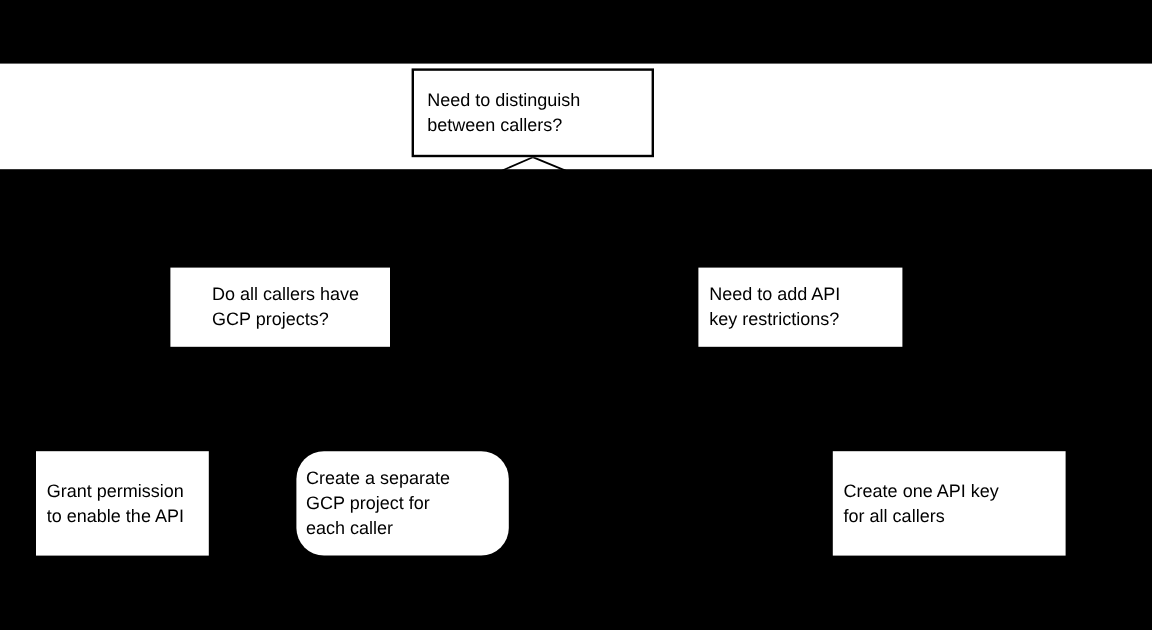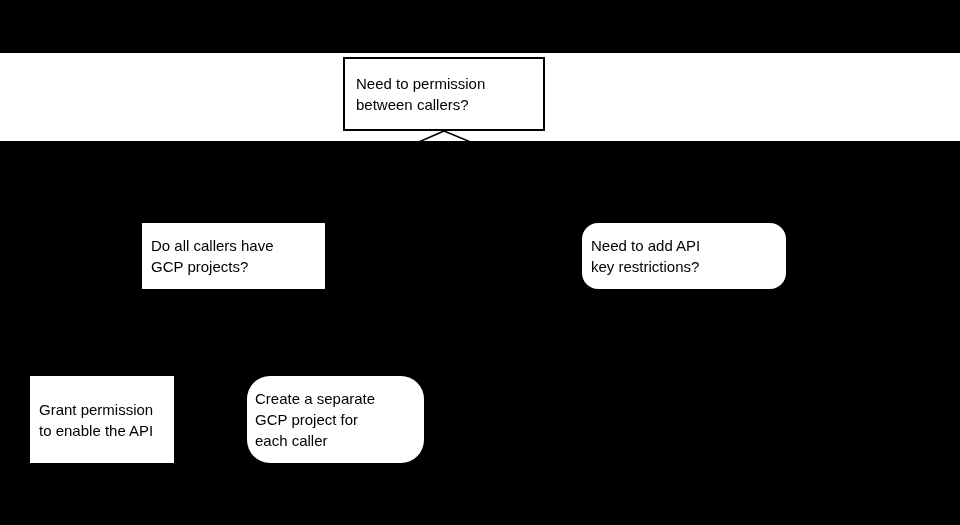--- a/index.html
+++ b/index.html
@@ -43,22 +43,22 @@
     text-align: left;
   }
   .root-node {
     left: 343px;
     top: 57px;
     width: 202px;
     height: 74px;
     border: 2px solid #000000;
     padding-left: 11px;
   }
-  .branch-gcp    { left: 142px; top: 223px; width: 183px; height: 66px; padding-left: 9px; }
-  .branch-apikey { left: 582px; top: 223px; width: 204px; height: 66px; padding-left: 9px; border-radius: 16px; }
+  .branch-gcp    { left: 142px; top: 223px; width: 183px; height: 66px; padding-left: 9px; justify-content: center; }
+  .branch-apikey { left: 582px; top: 223px; width: 170px; height: 66px; padding-left: 9px; }
   .leaf-grant    { left: 30px;  top: 376px; width: 144px; height: 87px; padding-left: 9px; }
   .leaf-project  { left: 247px; top: 376px; width: 177px; height: 87px; padding-left: 8px; border-radius: 23px; }
   .leaf-keyeach  { left: 479px; top: 376px; width: 179px; height: 87px; padding-left: 8px; }
   .leaf-keyall   { left: 694px; top: 376px; width: 194px; height: 87px; padding-left: 9px; }
 </style>
 </head>
 <body>
 
 <div id="stage">
 
@@ -67,21 +67,21 @@
   <svg id="connectors" viewBox="0 0 960 525" xmlns="http://www.w3.org/2000/svg">
     <line x1="444" y1="131" x2="233" y2="223" stroke="#000000" stroke-width="1.5"></line>
     <line x1="444" y1="131" x2="667" y2="223" stroke="#000000" stroke-width="1.5"></line>
     <line x1="233" y1="289" x2="116" y2="376" stroke="#000000" stroke-width="1.5"></line>
     <line x1="233" y1="289" x2="335" y2="376" stroke="#000000" stroke-width="1.5"></line>
     <line x1="667" y1="289" x2="568" y2="376" stroke="#000000" stroke-width="1.5"></line>
     <line x1="667" y1="289" x2="791" y2="376" stroke="#000000" stroke-width="1.5"></line>
   </svg>
 
   <div class="node root-node">
-    <span>Need to permission
+    <span>Need to distinguish
 between callers?</span>
   </div>
 
   <div class="node branch-gcp">
     <span>Do all callers have
 GCP projects?</span>
   </div>
 
   <div class="node branch-apikey">
     <span>Need to add API
@@ -93,14 +93,18 @@
 to enable the API</span>
   </div>
 
   <div class="node leaf-project">
     <span>Create a separate
 GCP project for
 each caller</span>
   </div>
 
 
+  <div class="node leaf-keyall">
+    <span>Create one API key
+for all callers</span>
+  </div>
 
 </div>
 
 </body></html>

